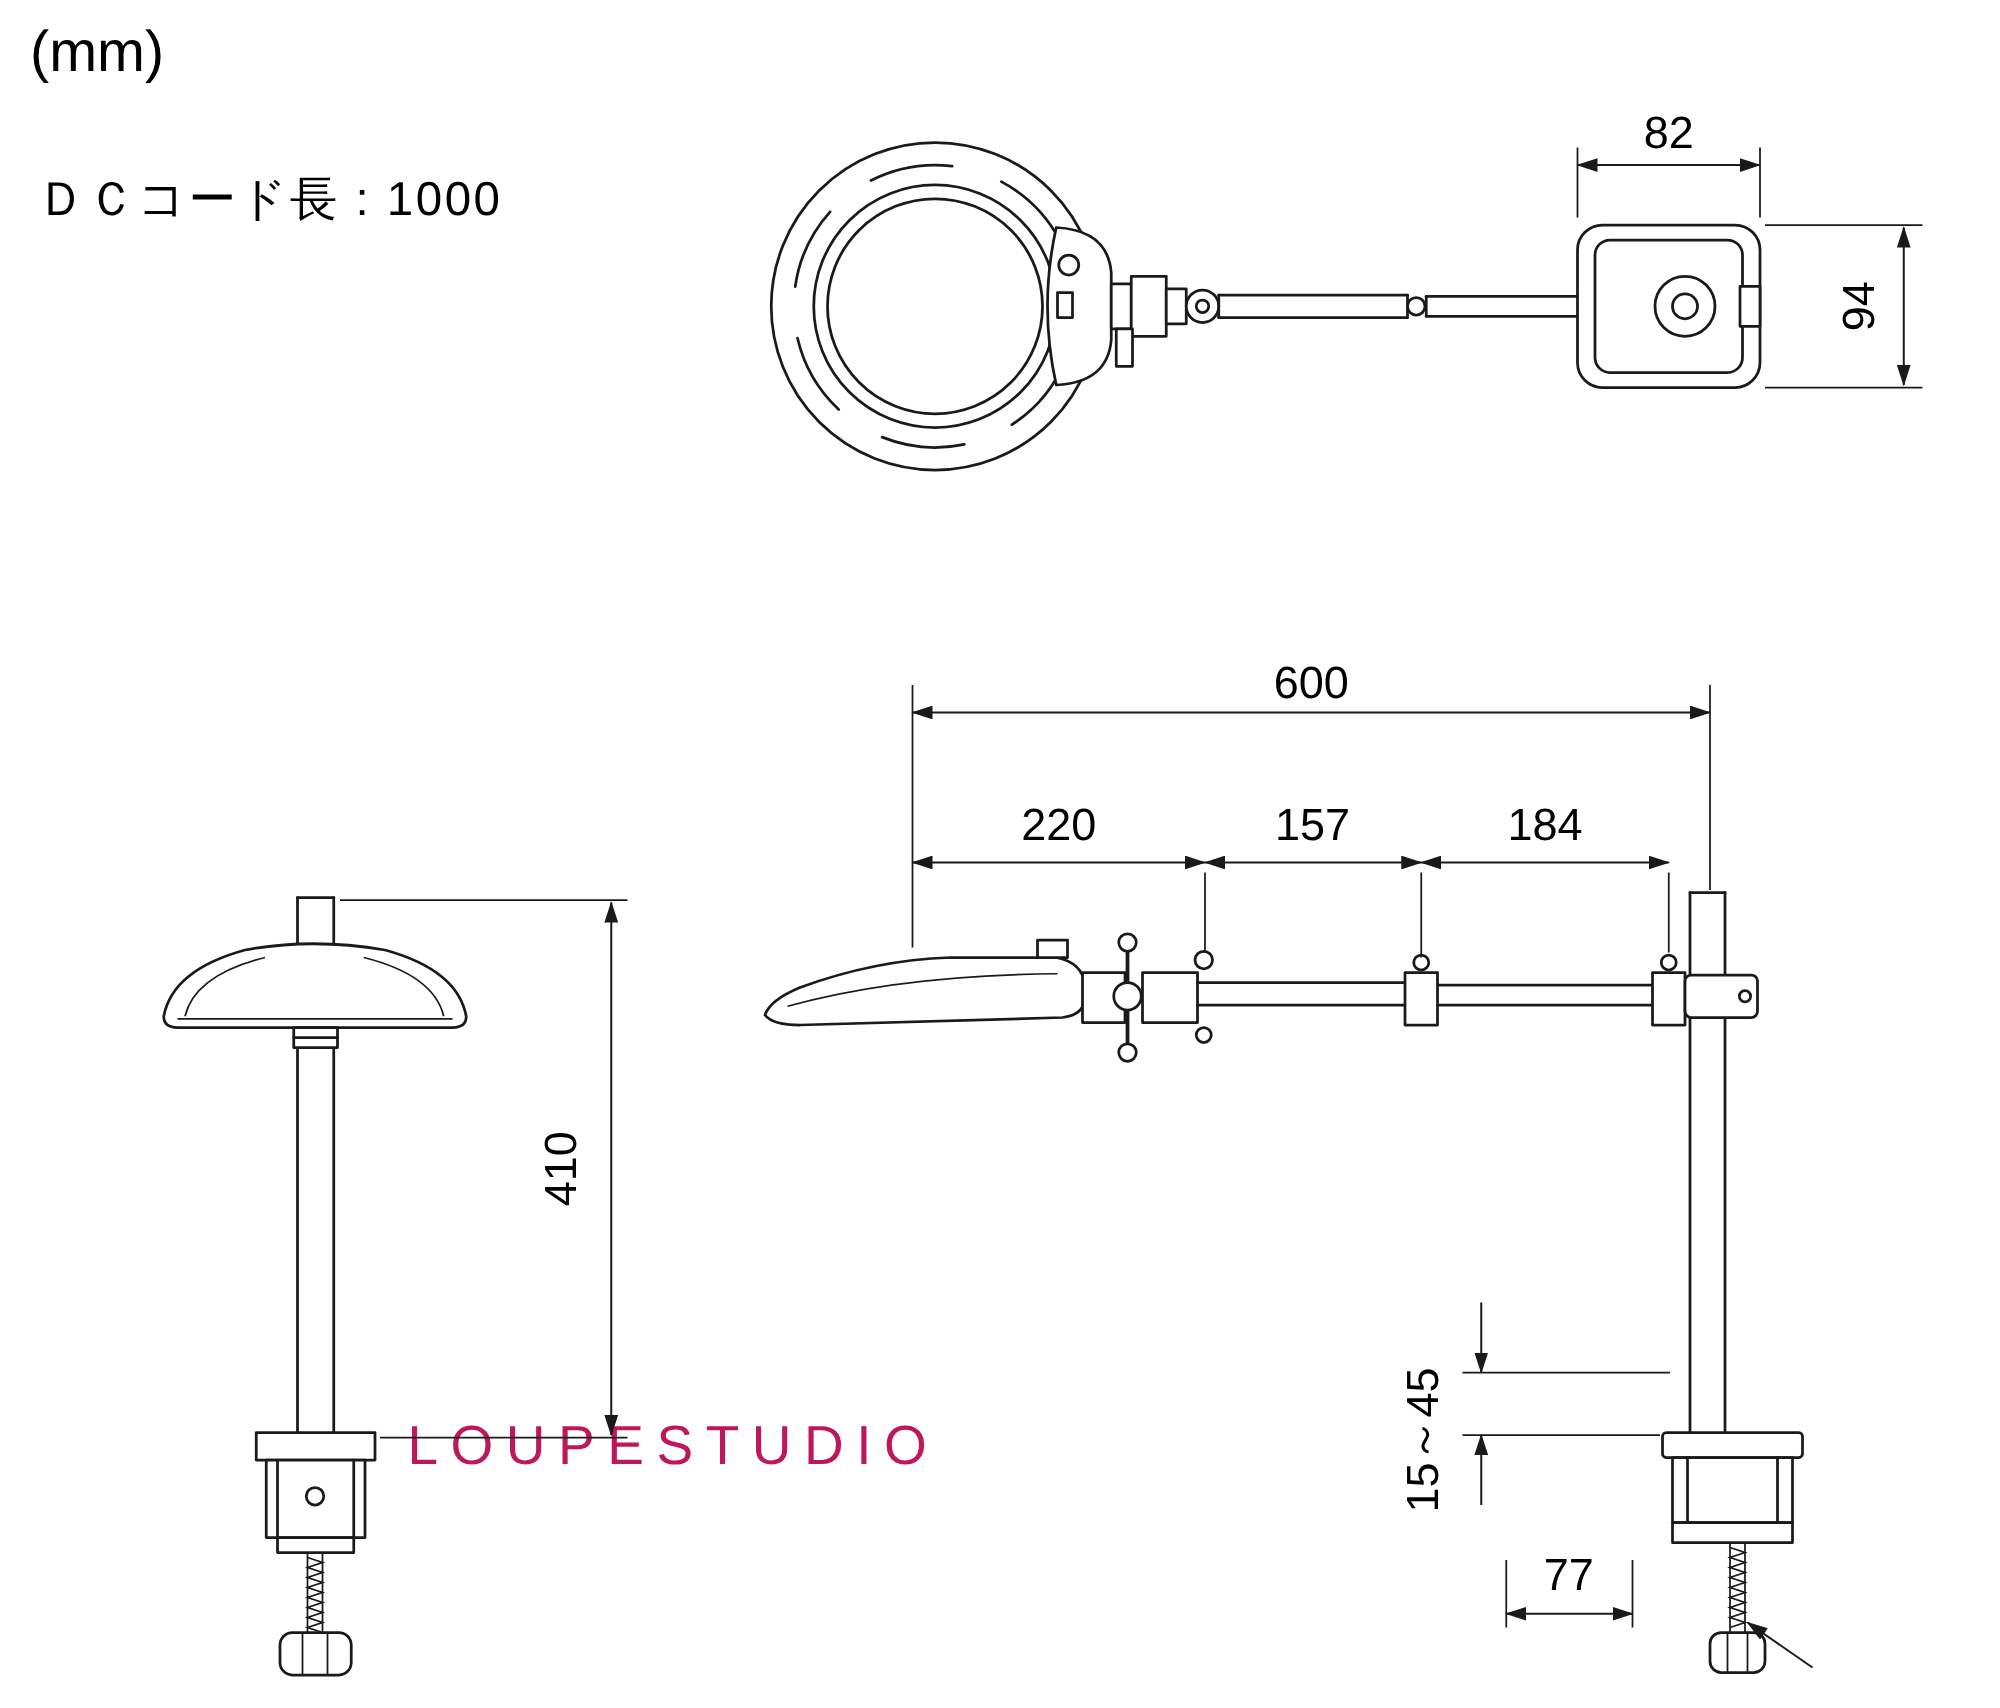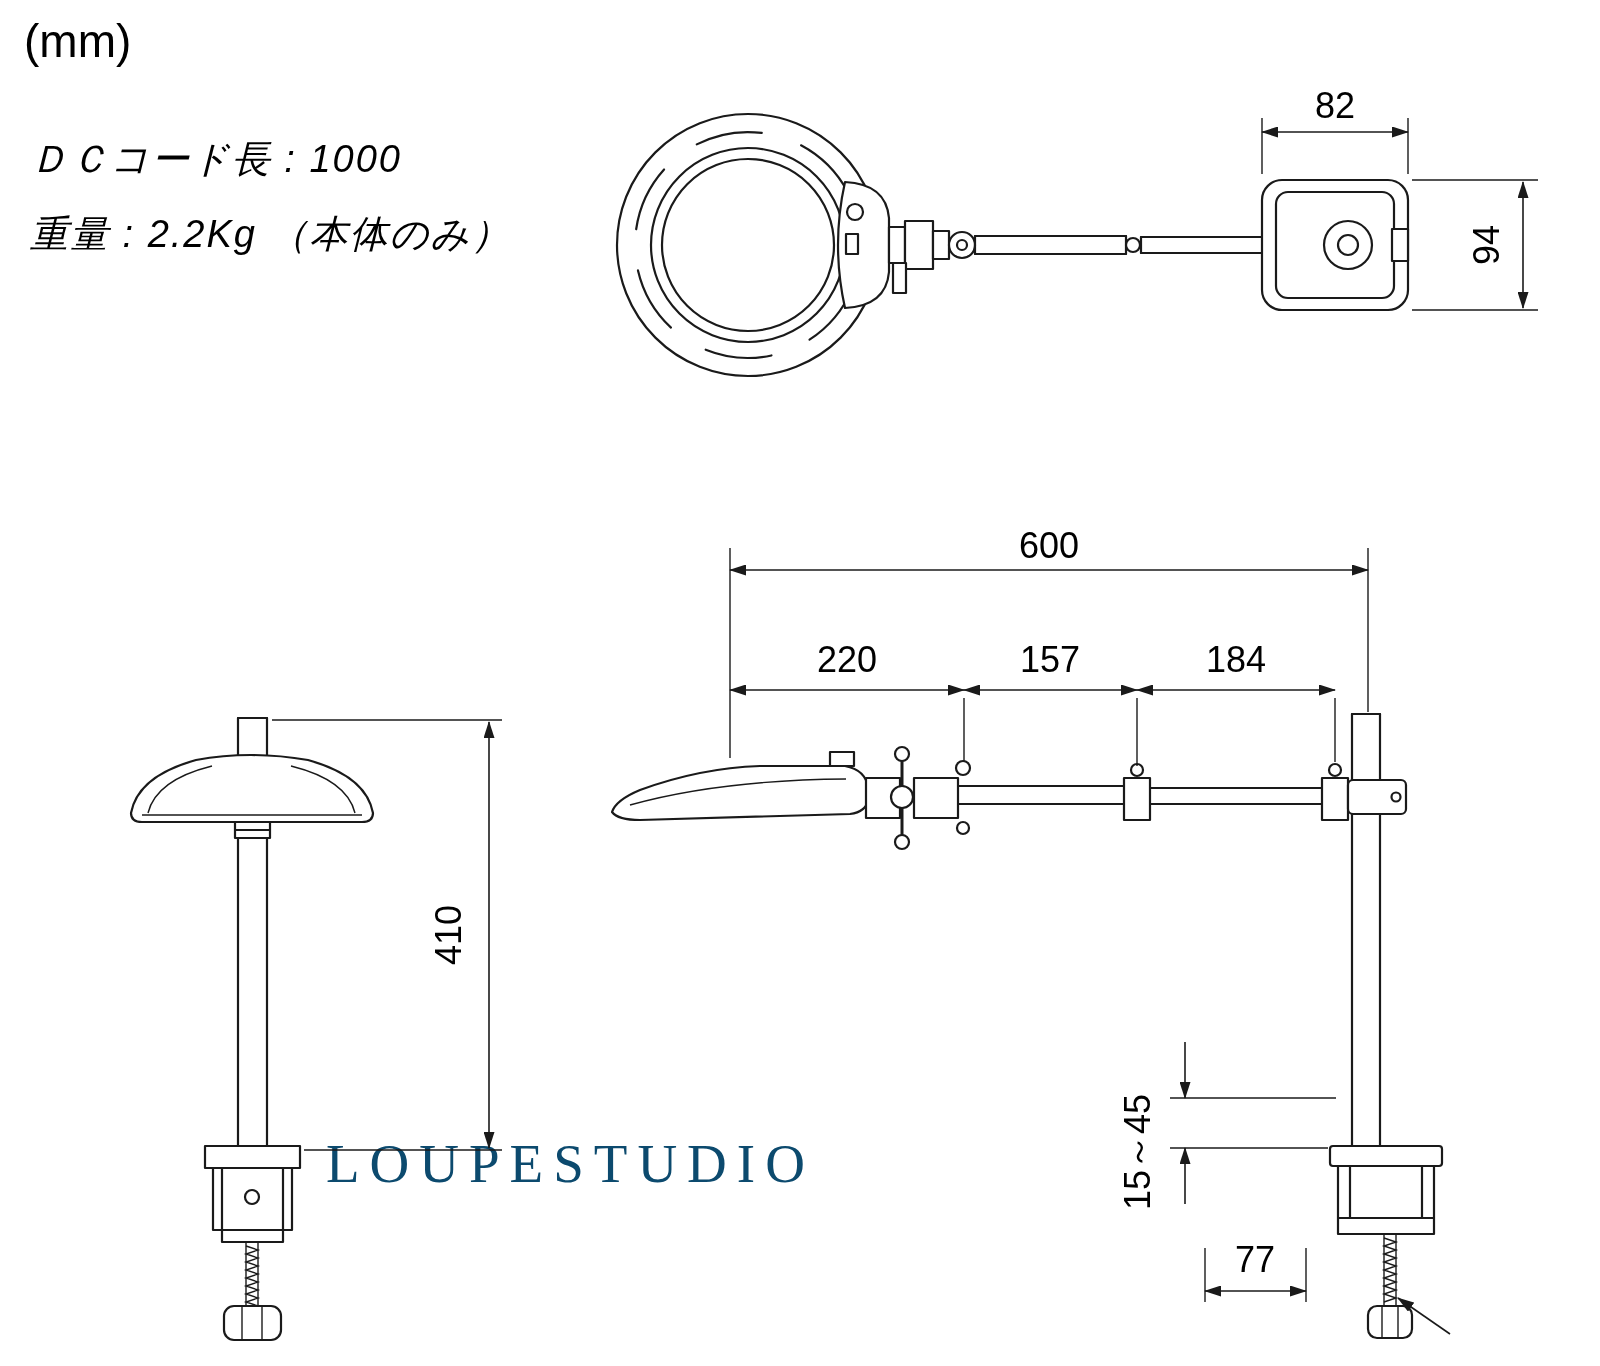--- a/index.html
+++ b/index.html
@@ -7,31 +7,31 @@
   body {
     width: 1600px; height: 1366px;
     background: #ffffff;
     position: relative;
     overflow: hidden;
     font-family: "Liberation Sans", "DejaVu Sans", sans-serif;
     color: #000;
   }
   .watermark {
     position: absolute; left: 326px; top: 1132px;
-    font-size: 55px; letter-spacing: 10px;
-    color: #0c4a6e; z-index: 0;
-    font-family: Liberation Serif, serif;
+    font-size: 44px; letter-spacing: 10px;
+    color: #be185d; z-index: 0;
+    font-family: Liberation Sans, sans-serif;
     user-select: none;
   }
   svg.drawing { position: absolute; left: 0; top: 0; z-index: 1; }
   .unit {
     position: absolute; left: 24px; top: 14px;
     font-size: 46px; z-index: 2;
   }
-  .notes { position: absolute; left: 30px; top: 134px; z-index: 2; font-style: italic; }
+  .notes { position: absolute; left: 30px; top: 134px; z-index: 2; }
   .note-line {
     font-size: 38px; font-weight: 500; letter-spacing: 2px;
     margin-bottom: 24px; white-space: nowrap;
   }
   
   .ln  { stroke: #1a1a1a; stroke-width: 2.2; fill: none; stroke-linecap: round; stroke-linejoin: round; }
   .lnf { stroke: #1a1a1a; stroke-width: 2.2; fill: #ffffff; stroke-linejoin: round; }
   .thin { stroke: #1a1a1a; stroke-width: 1.4; fill: none; }
   .dml  { stroke: #1a1a1a; stroke-width: 1.6; fill: none; }
   .dim {
@@ -235,14 +235,13 @@
       <line class="dml" x1="1398" y1="1298" x2="1450" y2="1334" marker-start="url(#arw)"></line>
       <text class="dim" x="1255" y="1272" text-anchor="middle">77</text>
     </g>
   </g>
 </svg>
 
 <div class="unit">(mm)</div>
 
 <div class="notes">
   <div class="note-line">ＤＣコード長 : 1000</div>
-  <div class="note-line">重量 : 2.2Kg （本体のみ）</div>
 </div>
 
 </body></html>

